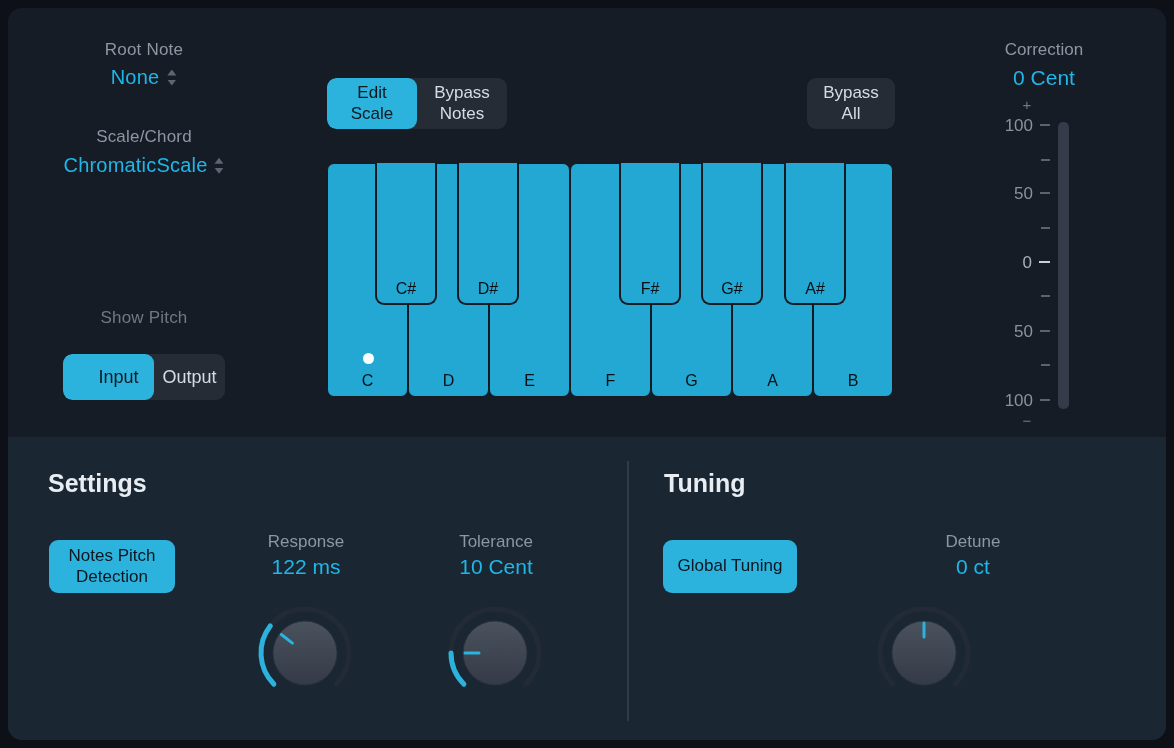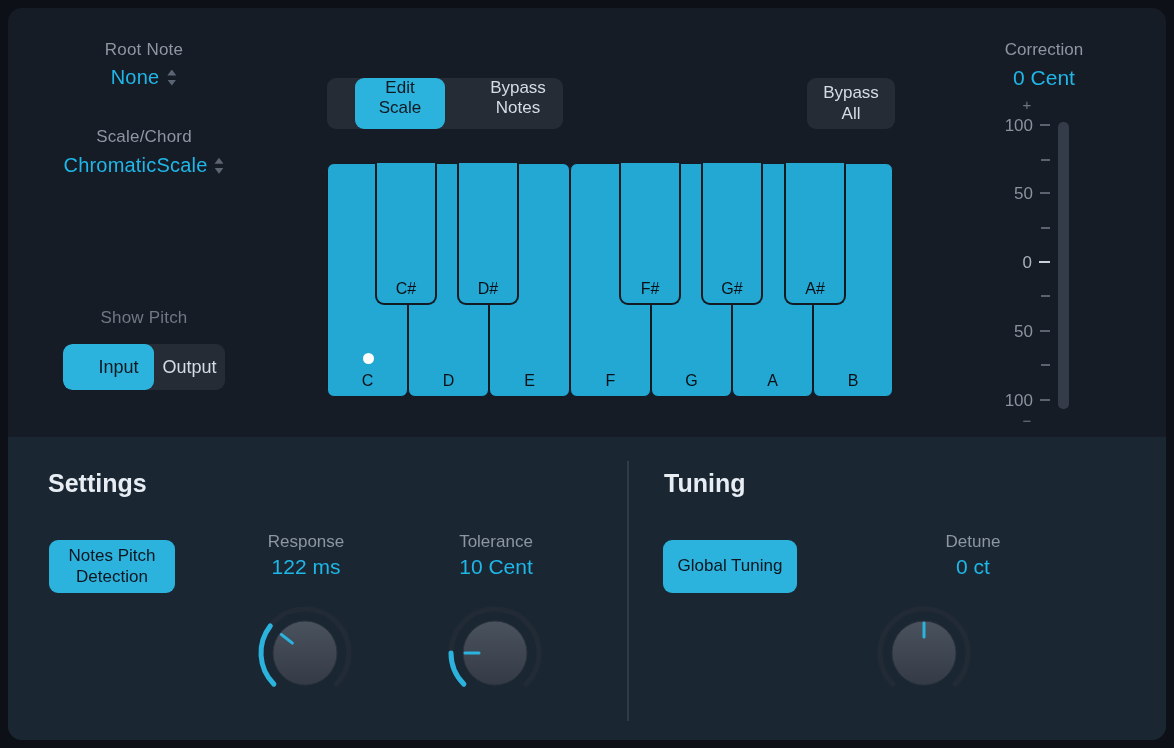--- a/index.html
+++ b/index.html
@@ -106,21 +106,21 @@
   #scale-chord-group { position: absolute; left: 0; top: 119px; width: 240px; }
   #scale-chord-group .field-label { margin-bottom: 5px; }
   #scale-chord-group .scale-value-row {
     display: flex; align-items: center; justify-content: center; gap: 6px;
   }
   #scale-chord-group .scale-lines {
     display: flex; flex-direction: row; align-items: center; line-height: 1.38;
   }
 
   #show-pitch-group { position: absolute; left: 0; top: 300px; width: 240px; }
-  #show-pitch-group .field-label { margin-bottom: 16px; }
+  #show-pitch-group .field-label { margin-bottom: 26px; }
 
   .segmented {
     display: flex;
     background: #262c36;
     border-radius: 9px;
     width: 162px;
     margin: 0 auto;
     overflow: hidden;
     height: 46px;
   }
@@ -148,29 +148,28 @@
     display: flex;
     background: #262c36;
     border-radius: 9px;
     overflow: hidden;
     height: 51px;
   }
   .pair-btn {
     display: flex;
     flex-direction: column;
     align-items: center;
-    justify-content: flex-start;
+    justify-content: center;
     font-size: 17px;
     line-height: 1.18;
     padding: 0 12px;
     color: #d6dce4;
     cursor: pointer;
     user-select: none;
     min-width: 90px;
-    margin-left: 28px;
   }
   .pair-btn.active {
     background: #2bb3dd;
     color: #101820;
     border-radius: 9px;
   }
 
   #bypass-all-btn {
     position: absolute;
     left: 783px; top: 70px;

